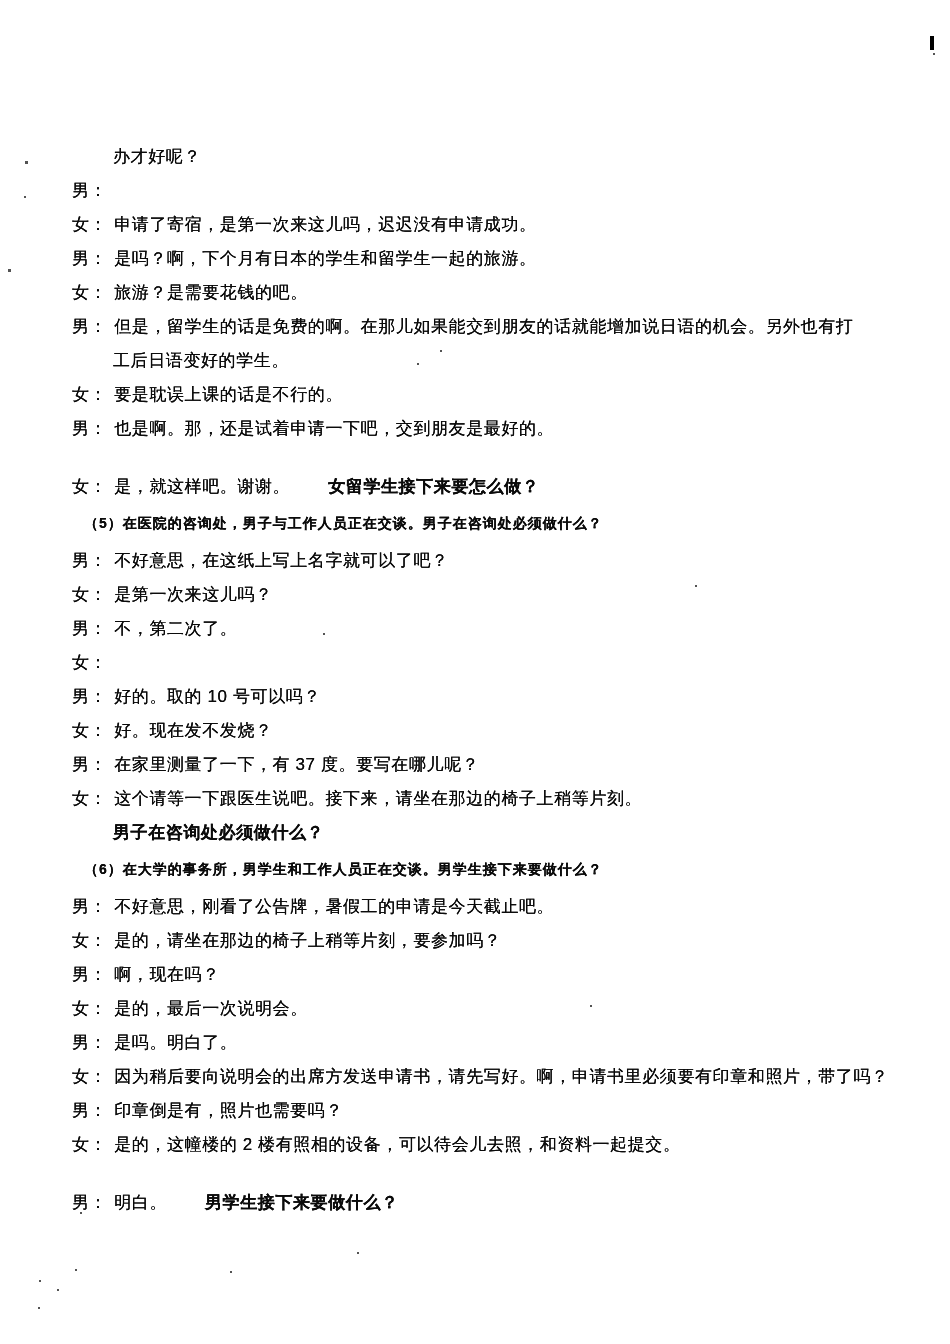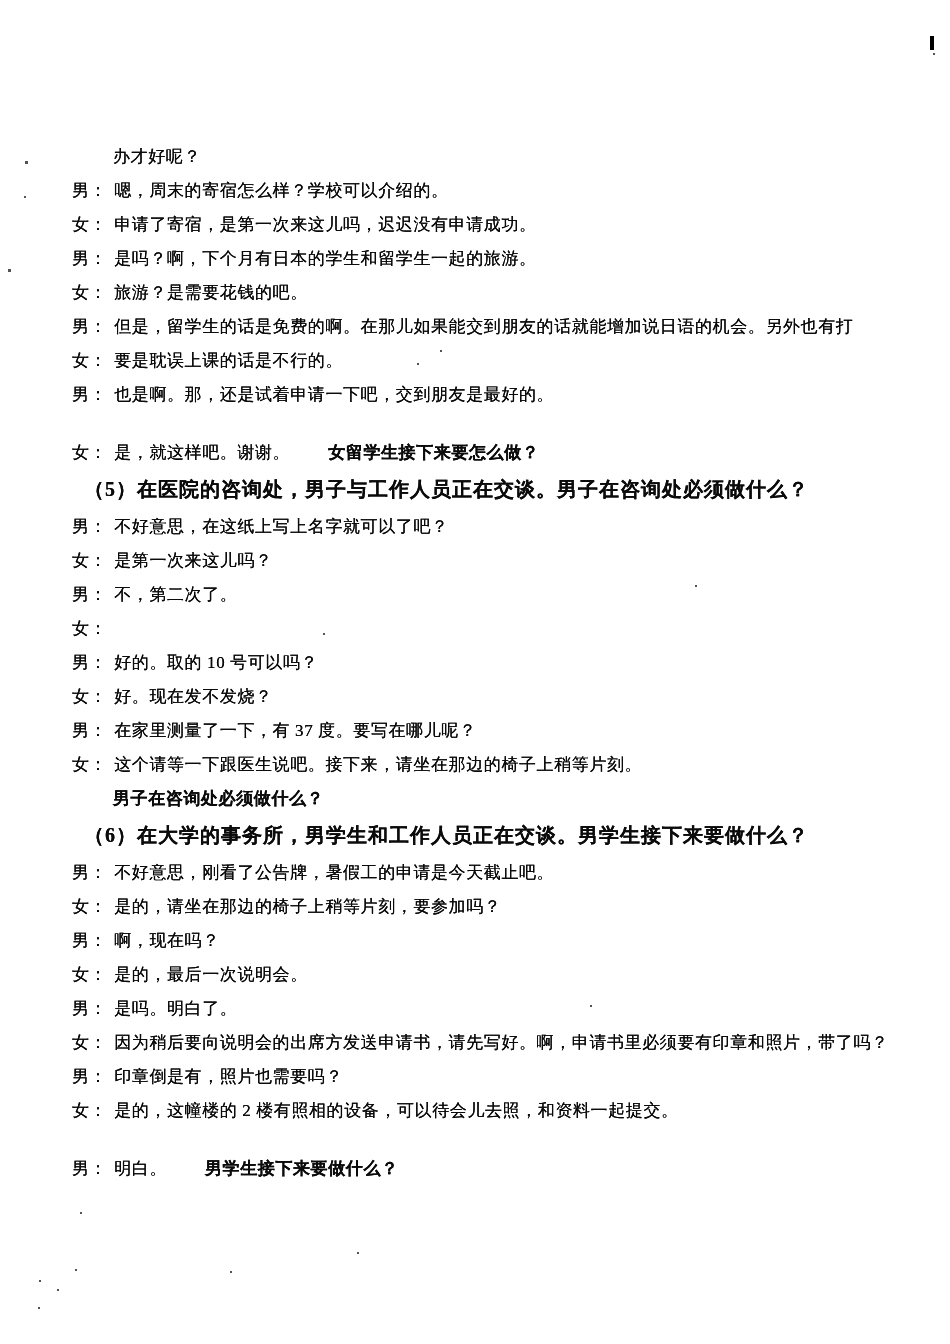--- a/index.html
+++ b/index.html
@@ -6,21 +6,21 @@
     margin: 0;
     padding: 0;
     background: #ffffff;
   }
   .page {
     position: relative;
     width: 950px;
     height: 1344px;
     background: #ffffff;
     overflow: hidden;
-    font-family: Liberation Serif, serif;
+    font-family: Liberation Sans, sans-serif;
     color: #0b0b0b;
   }
   .transcript {
     position: absolute;
     top: 146px;
     left: 72px;
     width: 830px;
   }
   .line {
     white-space: nowrap;
@@ -34,21 +34,21 @@
   .speaker { flex: 0 0 auto; margin-right: 7px; }
   .line.continuation { padding-left: 41px; }
   .line.question {
     padding-left: 41px;
     font-weight: bold;
     text-shadow: 0 0 0.6px #000;
   }
   .line.heading {
     margin-left: 12px;
     margin-top: 6px;
-    font-size: 20px;
+    font-size: 14px;
     line-height: 27px;
     font-weight: bold;
     letter-spacing: 1px;
     text-shadow: 0 0 0.6px #000;
   }
   .inline-question {
     font-weight: bold;
     margin-left: 38px;
     text-shadow: 0 0 0.6px #000;
     margin-top: 24px;
@@ -66,38 +66,38 @@
   }
 </style>
 </head>
 <body>
 
 <div class="page">
   <div class="transcript" id="transcript">
       <div class="line continuation">办才好呢？</div>
       <div class="line dialogue">
         <span class="speaker">男：</span>
-        <span class="text">嗯，周末的寄宿怎么样？学校可以介绍的。</span>
       </div>
       <div class="line dialogue">
         <span class="speaker">女：</span>
         <span class="text">申请了寄宿，是第一次来这儿吗，迟迟没有申请成功。</span>
       </div>
       <div class="line dialogue">
         <span class="speaker">男：</span>
         <span class="text">是吗？啊，下个月有日本的学生和留学生一起的旅游。</span>
       </div>
       <div class="line dialogue">
         <span class="speaker">女：</span>
         <span class="text">旅游？是需要花钱的吧。</span>
       </div>
       <div class="line dialogue">
         <span class="speaker">男：</span>
         <span class="text">但是，留学生的话是免费的啊。在那儿如果能交到朋友的话就能增加说日语的机会。另外也有打</span>
       </div>
+      <div class="line continuation">工后日语变好的学生。</div>
       <div class="line dialogue">
         <span class="speaker">女：</span>
         <span class="text">要是耽误上课的话是不行的。</span>
       </div>
       <div class="line dialogue">
         <span class="speaker">男：</span>
         <span class="text">也是啊。那，还是试着申请一下吧，交到朋友是最好的。</span>
       </div>
       <div class="line dialogue">
         <span class="speaker">女：</span>

